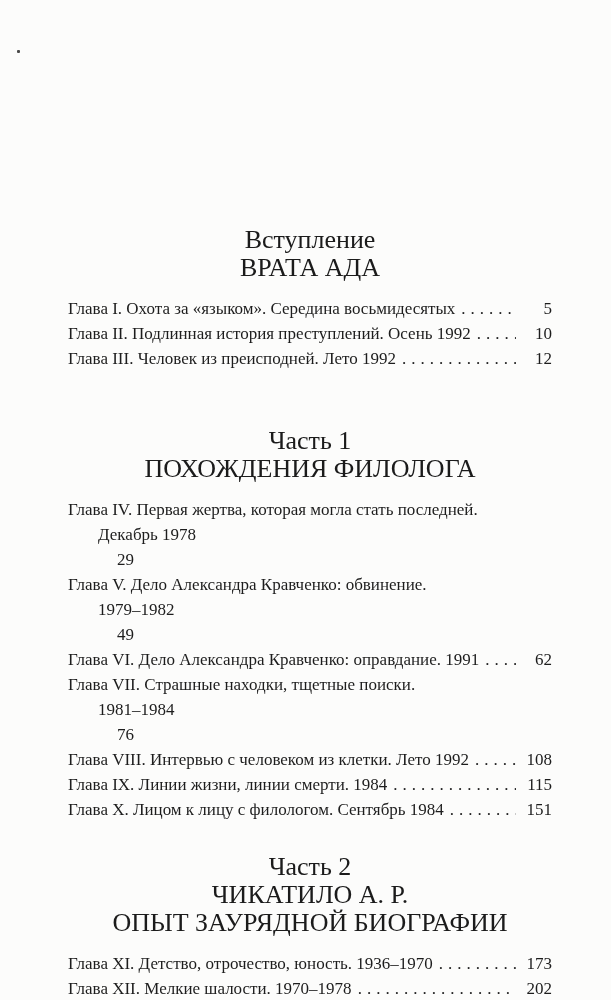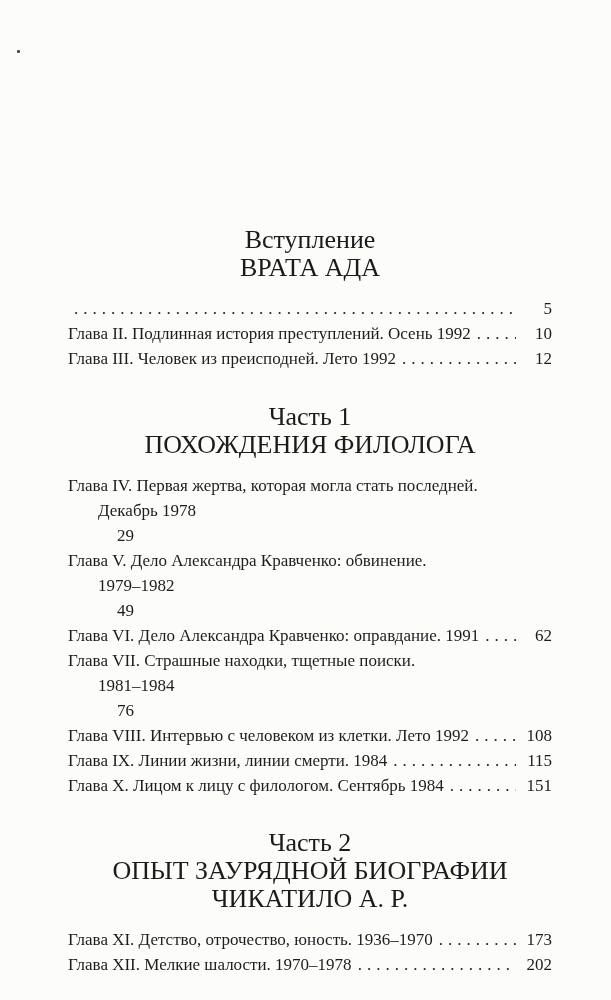--- a/index.html
+++ b/index.html
@@ -35,21 +35,21 @@
   .main-title {
     margin: 0;
     text-align: center;
     font-family: "Liberation Sans", sans-serif;
     font-weight: 700;
     font-size: 21px;
     line-height: 22px;
     letter-spacing: 0.6px;
     color: #181818;
   }
-  .toc-section { margin-top: 32px; }
+  .toc-section { margin-top: 56px; }
   .toc-section:first-child { margin-top: 33px; }
   .toc-section:nth-child(3) { margin-top: 31px; }
   .section-heading {
     text-align: center;
     font-size: 26px;
     line-height: 28px;
     color: #1b1b1b;
   }
   .entries { margin-top: 14px; }
   .entry-line {
@@ -97,20 +97,21 @@
   <div class="content">
     <div id="toc">
         <div class="toc-section">
           <div class="section-heading">
             <div class="heading-line">Вступление</div>
             <div class="heading-line">ВРАТА АДА</div>
           </div>
           <div class="entries">
             <div class="entry">
               <div class="entry-line">
+                <span class="entry-text">Глава I. Охота за «языком». Середина восьмидесятых</span>
                 <span class="dots">................................................................................</span>
                 <span class="pagenum">5</span>
               </div>
             </div>
             <div class="entry">
               <div class="entry-line">
                 <span class="entry-text">Глава II. Подлинная история преступлений. Осень 1992</span>
                 <span class="dots">................................................................................</span>
                 <span class="pagenum">10</span>
               </div>
@@ -186,22 +187,22 @@
                 <span class="entry-text">Глава X. Лицом к лицу с филологом. Сентябрь 1984</span>
                 <span class="dots">................................................................................</span>
                 <span class="pagenum">151</span>
               </div>
             </div>
           </div>
         </div>
         <div class="toc-section">
           <div class="section-heading">
             <div class="heading-line">Часть 2</div>
+            <div class="heading-line">ЧИКАТИЛО А. Р.</div>
             <div class="heading-line">ОПЫТ ЗАУРЯДНОЙ БИОГРАФИИ</div>
-            <div class="heading-line">ЧИКАТИЛО А. Р.</div>
           </div>
           <div class="entries">
             <div class="entry">
               <div class="entry-line">
                 <span class="entry-text">Глава XI. Детство, отрочество, юность. 1936–1970</span>
                 <span class="dots">................................................................................</span>
                 <span class="pagenum">173</span>
               </div>
             </div>
             <div class="entry">

